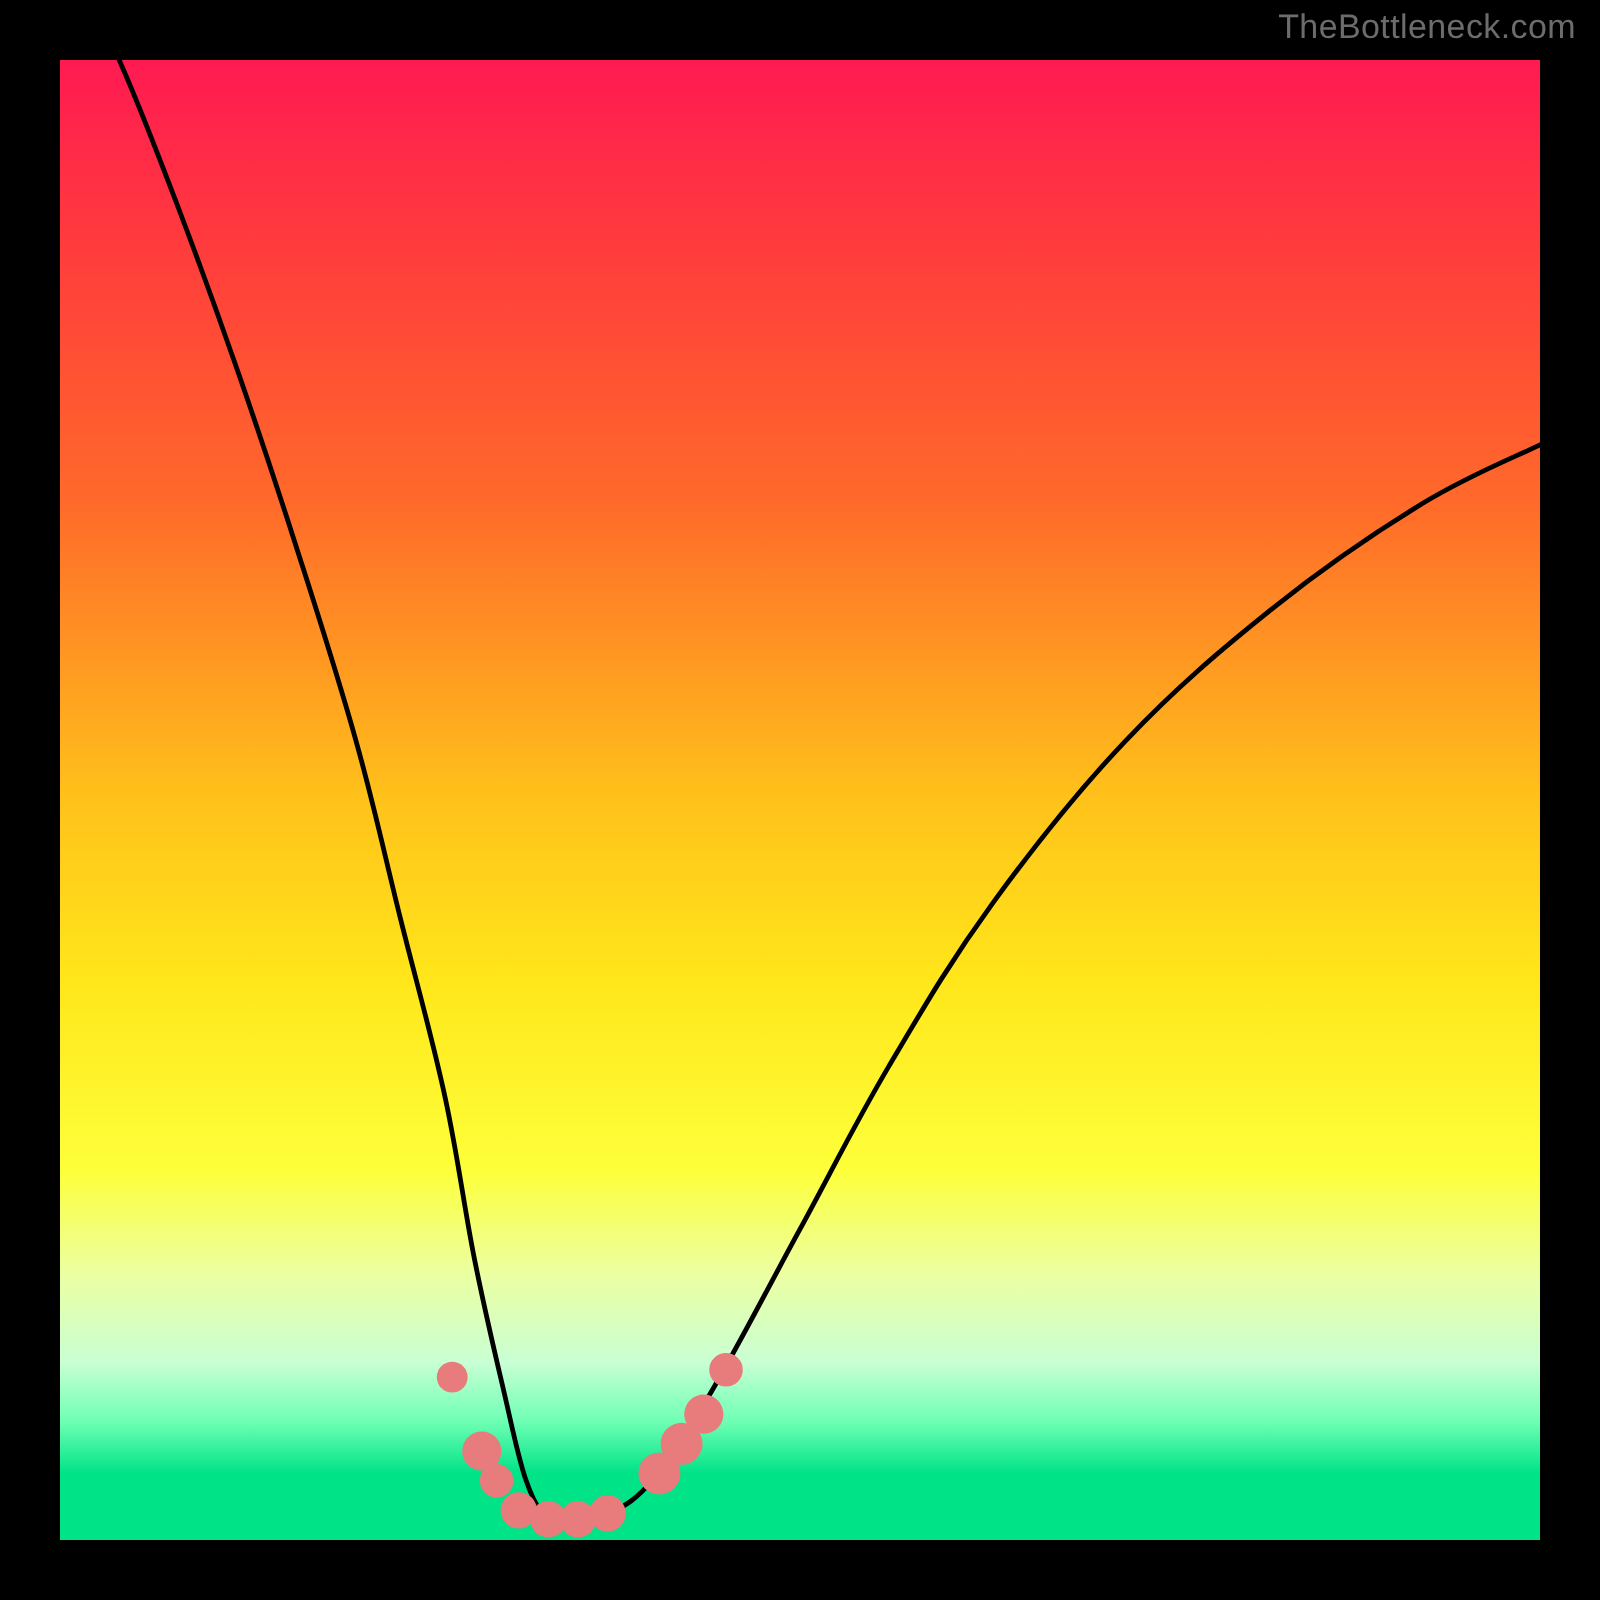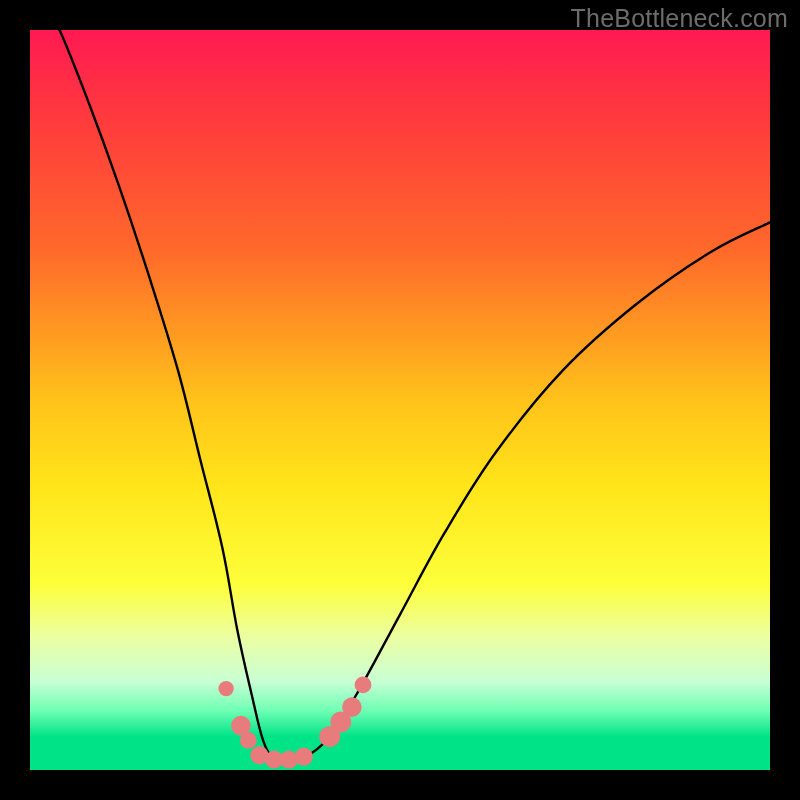--- a/index.html
+++ b/index.html
@@ -17,21 +17,21 @@
     top: 0;
     width: 800px;
     height: 800px;
     background: #000;
   }
   .watermark {
     position: absolute;
     top: 4px;
     right: 12px;
     color: #6c6c6c;
-    font-size: 25px;
+    font-size: 17px;
     font-weight: 500;
     letter-spacing: 0.2px;
     user-select: none;
   }
   svg {
     position: absolute;
     left: 0;
     top: 0;
   }
 </style>

